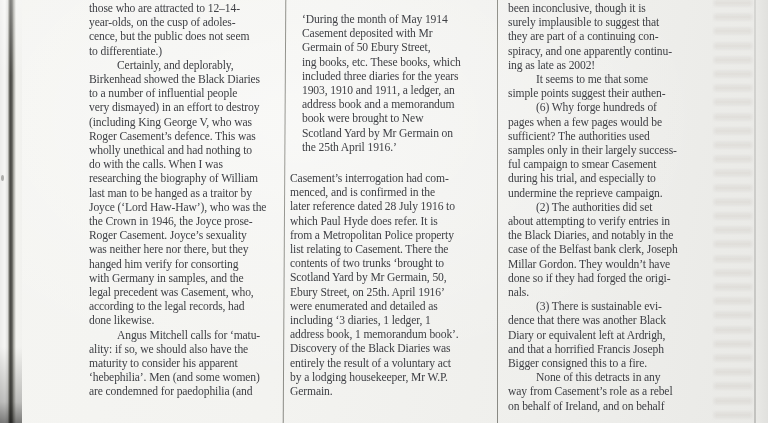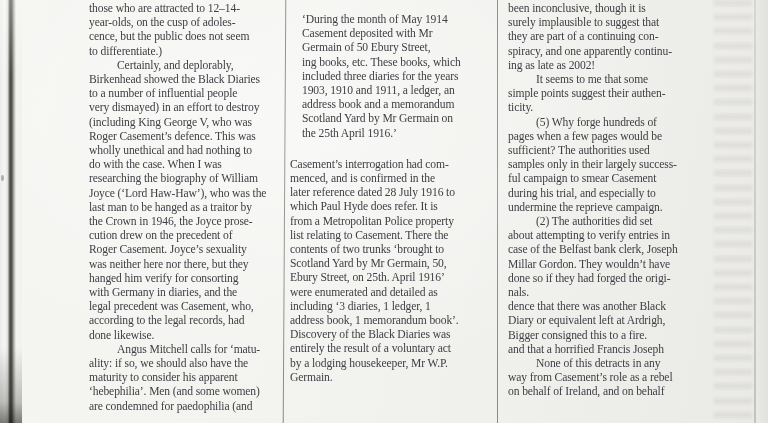--- a/index.html
+++ b/index.html
@@ -92,30 +92,29 @@
       <div class="line">to differentiate.)</div>
     </div>
     <div class="block body">
       <div class="line indent">Certainly, and deplorably,</div>
       <div class="line">Birkenhead showed the Black Diaries</div>
       <div class="line">to a number of influential people</div>
       <div class="line">very dismayed) in an effort to destroy</div>
       <div class="line">(including King George V, who was</div>
       <div class="line">Roger Casement’s defence. This was</div>
       <div class="line">wholly unethical and had nothing to</div>
-      <div class="line">do with the case. When I was</div>
+      <div class="line">do with the calls. When I was</div>
       <div class="line">researching the biography of William</div>
+      <div class="line">last man to be hanged as a traitor by</div>
       <div class="line">Joyce (‘Lord Haw-Haw’), who was the</div>
-      <div class="line">last man to be hanged as a traitor by</div>
       <div class="line">the Crown in 1946, the Joyce prose-</div>
-      <div class="line">cution drew on the precedent of</div>
       <div class="line">Roger Casement. Joyce’s sexuality</div>
       <div class="line">was neither here nor there, but they</div>
       <div class="line">hanged him verify for consorting</div>
-      <div class="line">with Germany in diaries, and the</div>
+      <div class="line">with Germany in samples, and the</div>
       <div class="line">legal precedent was Casement, who,</div>
       <div class="line">according to the legal records, had</div>
       <div class="line">done likewise.</div>
     </div>
     <div class="block body">
       <div class="line indent">Angus Mitchell calls for ‘matu-</div>
       <div class="line">ality: if so, we should also have the</div>
       <div class="line">maturity to consider his apparent</div>
       <div class="line">‘hebephilia’. Men (and some women)</div>
       <div class="line">are condemned for paedophilia (and</div>
@@ -124,20 +123,21 @@
 <div class="divider" id="divider-1"></div>
 <div class="column" id="column-2" style="color: rgb(63, 64, 69);">
     <div class="block quote">
       <div class="line">‘During the month of May 1914</div>
       <div class="line">Casement deposited with Mr</div>
       <div class="line">Germain of 50 Ebury Street,</div>
       <div class="line">ing books, etc. These books, which</div>
       <div class="line">included three diaries for the years</div>
       <div class="line">1903, 1910 and 1911, a ledger, an</div>
       <div class="line">address book and a memorandum</div>
+      <div class="line">book were brought to New</div>
       <div class="line">Scotland Yard by Mr Germain on</div>
       <div class="line">the 25th April 1916.’</div>
     </div>
     <div class="block body gap">
       <div class="line">Casement’s interrogation had com-</div>
       <div class="line">menced, and is confirmed in the</div>
       <div class="line">later reference dated 28 July 1916 to</div>
       <div class="line">which Paul Hyde does refer. It is</div>
       <div class="line">from a Metropolitan Police property</div>
       <div class="line">list relating to Casement. There the</div>
@@ -158,44 +158,45 @@
     <div class="block body">
       <div class="line">been inconclusive, though it is</div>
       <div class="line">surely implausible to suggest that</div>
       <div class="line">they are part of a continuing con-</div>
       <div class="line">spiracy, and one apparently continu-</div>
       <div class="line">ing as late as 2002!</div>
     </div>
     <div class="block body">
       <div class="line indent">It seems to me that some</div>
       <div class="line">simple points suggest their authen-</div>
-      <div class="line">ticity.</div>
-    </div>
-    <div class="block body">
-      <div class="line indent">(5) Why forge hundreds of</div>
+    </div>
+    <div class="block body">
+      <div class="line indent">(6) Why forge hundreds of</div>
       <div class="line">pages when a few pages would be</div>
       <div class="line">sufficient? The authorities used</div>
       <div class="line">samples only in their largely success-</div>
       <div class="line">ful campaign to smear Casement</div>
       <div class="line">during his trial, and especially to</div>
       <div class="line">undermine the reprieve campaign.</div>
     </div>
     <div class="block body">
       <div class="line indent">(2) The authorities did set</div>
       <div class="line">about attempting to verify entries in</div>
+      <div class="line">the Black Diaries, and notably in the</div>
       <div class="line">case of the Belfast bank clerk, Joseph</div>
       <div class="line">Millar Gordon. They wouldn’t have</div>
       <div class="line">done so if they had forged the origi-</div>
       <div class="line">nals.</div>
     </div>
     <div class="block body">
+      <div class="line indent">(3) There is sustainable evi-</div>
       <div class="line">dence that there was another Black</div>
       <div class="line">Diary or equivalent left at Ardrigh,</div>
+      <div class="line">and that a horrified Francis Joseph</div>
       <div class="line">Bigger consigned this to a fire.</div>
-      <div class="line">and that a horrified Francis Joseph</div>
     </div>
     <div class="block body">
       <div class="line indent">None of this detracts in any</div>
       <div class="line">way from Casement’s role as a rebel</div>
       <div class="line">on behalf of Ireland, and on behalf</div>
     </div>
   </div>
 
 <div class="bleed"></div>
 <div class="page-edge-line"></div>

